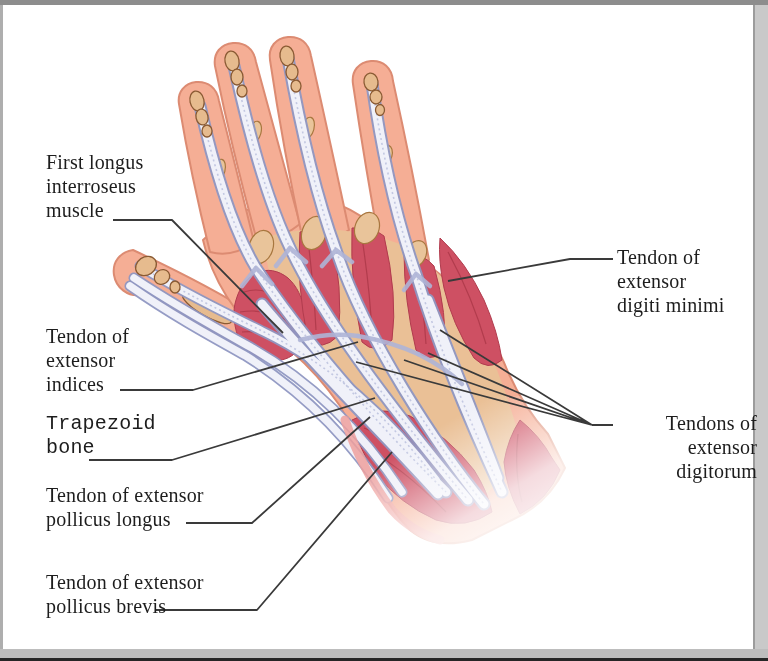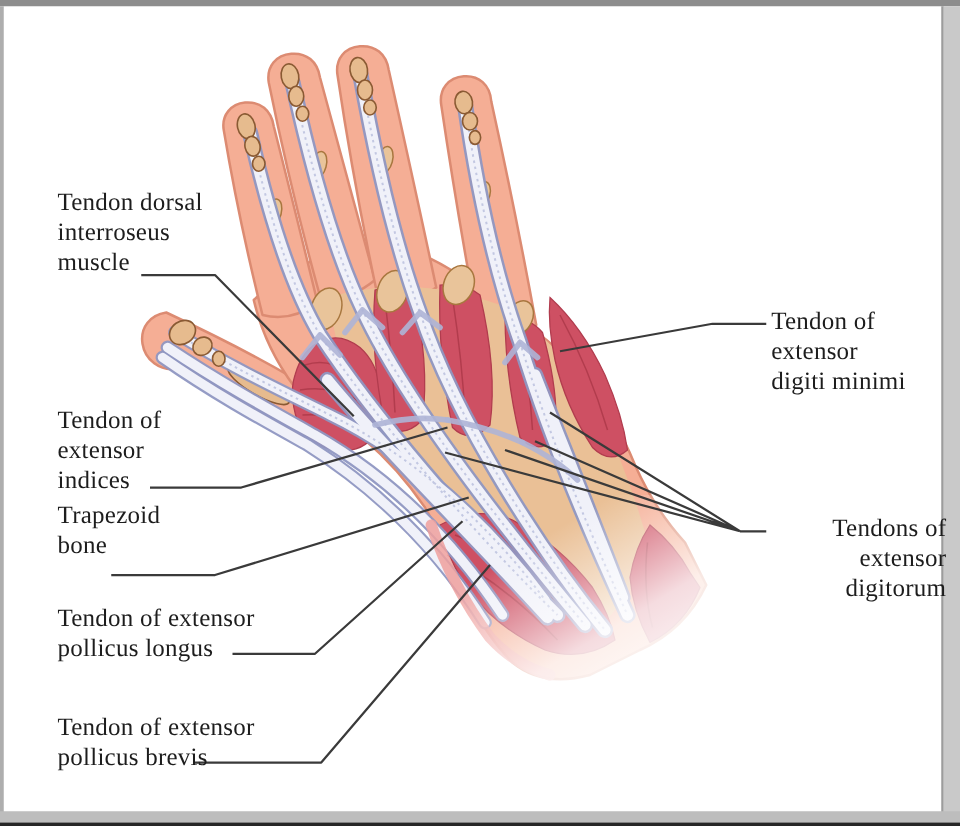--- a/index.html
+++ b/index.html
@@ -166,27 +166,27 @@
       <path class="leader" d="M113,220 L172,220 L283,333"></path>
       <path class="leader" d="M120,390 L193,390 L358,342"></path>
       <path class="leader" d="M89,460 L172,460 L375,398"></path>
       <path class="leader" d="M186,523 L252,523 L370,417"></path>
       <path class="leader" d="M156,610 L257,610 L392,452"></path>
       <path class="leader" d="M613,259 L570,259 L448,281"></path>
       <path class="leader" d="M613,425 L592,425 M592,425 L440,330 M592,425 L428,353 M592,425 L404,360 M592,425 L356,362"></path>
     </g>
   </svg>
 
-  <div class="lbl" style="left:46px;top:150px;width:170px;">Tendon dorsal
+  <div class="lbl" style="left:46px;top:150px;width:170px;">First longus
 interroseus
 muscle</div>
   <div class="lbl" style="left:46px;top:324px;width:160px;">Tendon of
 extensor
 indices</div>
-  <div class="lbl" style="left:46px;top:400px;width:160px;">Trapezoid
+  <div class="lbl" style="left:46px;top:412px;width:160px;font-family:Liberation Mono, monospace;">Trapezoid
 bone</div>
   <div class="lbl" style="left:46px;top:483px;width:240px;">Tendon of extensor
 pollicus longus</div>
   <div class="lbl" style="left:46px;top:570px;width:240px;">Tendon of extensor
 pollicus brevis</div>
   <div class="lbl" style="left:617px;top:245px;width:140px;">Tendon of
 extensor
 digiti minimi</div>
   <div class="lbl" style="left:617px;top:411px;width:140px;text-align:right;">Tendons of
 extensor

